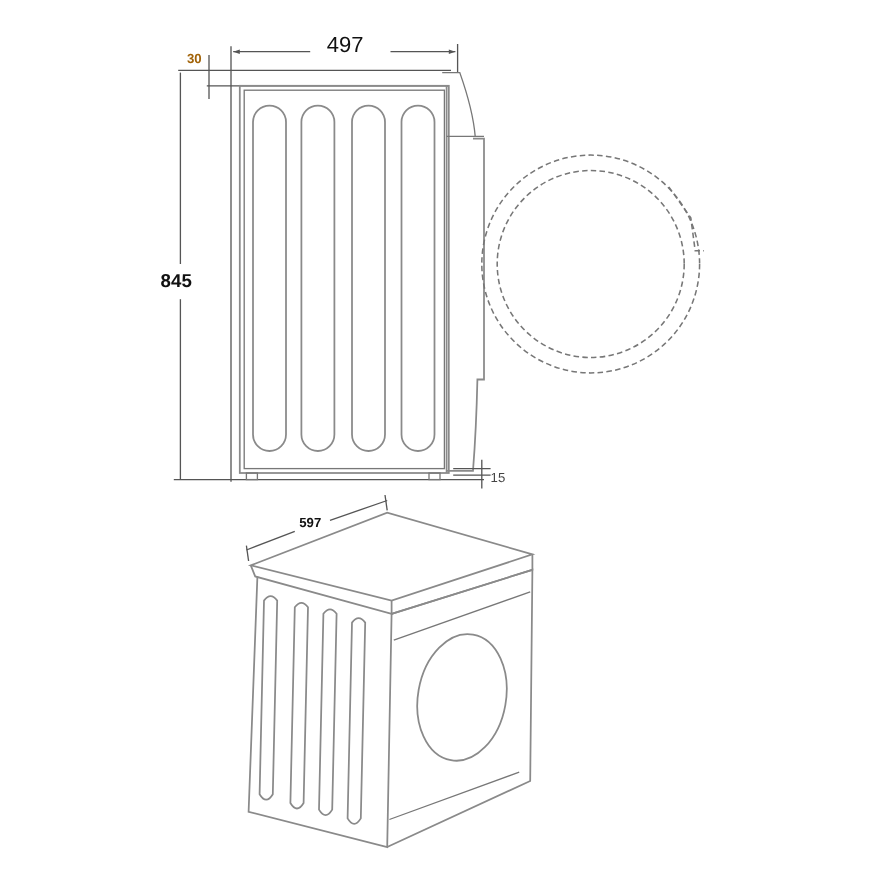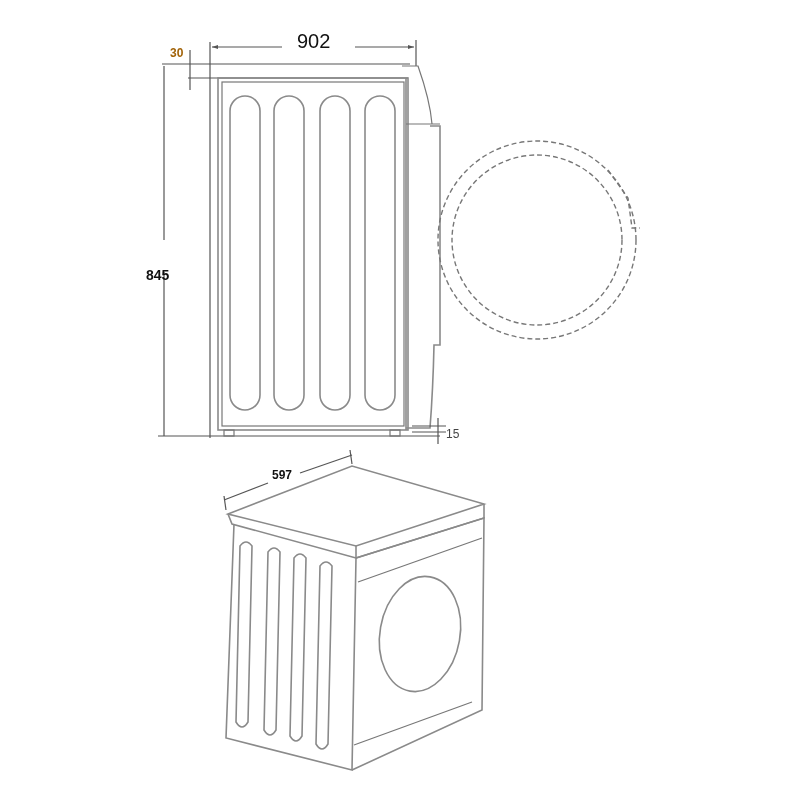--- a/index.html
+++ b/index.html
@@ -73,17 +73,17 @@
   <line class="ln2" x1="358" y1="582" x2="482" y2="538"></line>
   <line class="ln2" x1="354" y1="745" x2="472" y2="702"></line>
   <ellipse class="ln" cx="420" cy="634" rx="40" ry="58" transform="rotate(10 420 634)"></ellipse>
 
   <path class="ln" d="M240,546 Q246,538 252,546 L248,722 Q242,732 236,722 Z"></path>
   <path class="ln" d="M268,552 Q274,544 280,552 L276,730 Q270,740 264,730 Z"></path>
   <path class="ln" d="M294,558 Q300,550 306,558 L302,736 Q296,746 290,736 Z"></path>
   <path class="ln" d="M320,566 Q326,558 332,566 L328,744 Q322,754 316,744 Z"></path>
 </svg>
 
-<div class="lbl" style="left:297px;top:30px;font-size:20px;">902</div>
+<div class="lbl" style="left:297px;top:30px;font-size:20px;">497</div>
 <div class="lbl" style="left:170px;top:46px;font-size:12px;font-weight:bold;color:#a16207;">30</div>
-<div class="lbl" style="left:146px;top:246px;font-size:14px;font-weight:bold;margin-top:21px;">845</div>
+<div class="lbl" style="left:146px;top:246px;font-size:17px;font-weight:bold;">845</div>
 <div class="lbl" style="left:446px;top:427px;font-size:12px;color:#444;text-align:right;">15</div>
 <div class="lbl" style="left:272px;top:468px;font-size:12px;font-weight:bold;">597</div>
 
 </body></html>

